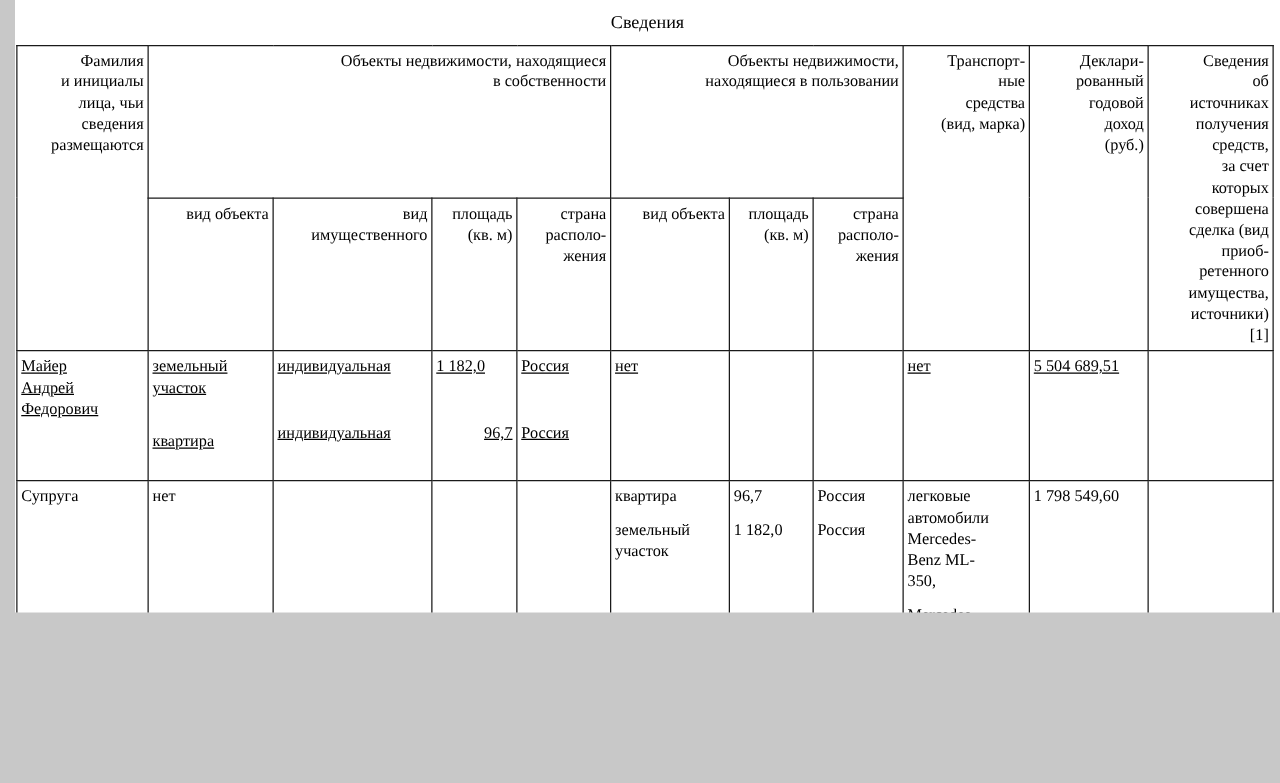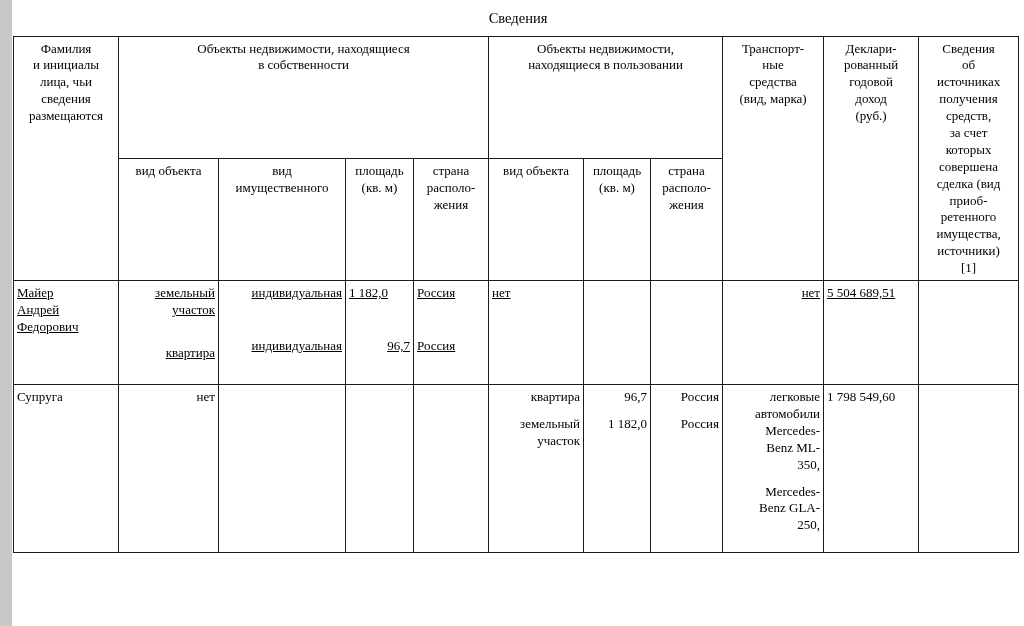--- a/index.html
+++ b/index.html
@@ -13,21 +13,21 @@
     overflow: hidden;
     background: #c8c8c8;
     font-family: "Liberation Serif", "DejaVu Serif", serif;
     color: #000;
   }
   .page {
     position: absolute;
     left: 12px;
     top: 0;
     width: 1012px;
-    height: 626px;
+    height: 490px;
     background: #ffffff;
     overflow: hidden;
   }
   .title-block {
     padding-top: 8px;
     text-align: center;
     font-size: 14.5px;
     line-height: 1.42;
   }
   .title-block .tline {
@@ -44,36 +44,36 @@
   }
   table.decl td,
   table.decl th {
     border: 1px solid #1a1a1a;
     vertical-align: top;
     padding: 4px 3px 3px 3px;
     font-weight: normal;
     line-height: 1.30;
   }
   th.hd {
-    text-align: center;
+    text-align: right;
     vertical-align: top;
   }
   .c-name      { width: 105px; }
   .c-obj1      { width: 100px; }
   .c-own1      { width: 127px; }
   .c-area1     { width: 68px;  }
   .c-country1  { width: 75px;  }
   .c-obj2      { width: 95px;  }
   .c-area2     { width: 67px;  }
   .c-country2  { width: 72px;  }
   .c-transport { width: 101px; }
   .c-income    { width: 95px;  }
   .c-sources   { width: 100px; }
 
-  .ctr   { text-align: right; }
+  .ctr   { text-align: left; }
   .left  { text-align: left; }
   .right { text-align: right; }
 
   .hdr-tall { height: 100px; }
 
   td.body-cell { height: 96px; text-decoration: underline; }
   td.body-cell-2 { height: 160px; }
 
   .stack-line { display: block; }
   .stack-gap  { display: block; height: 26px; }

